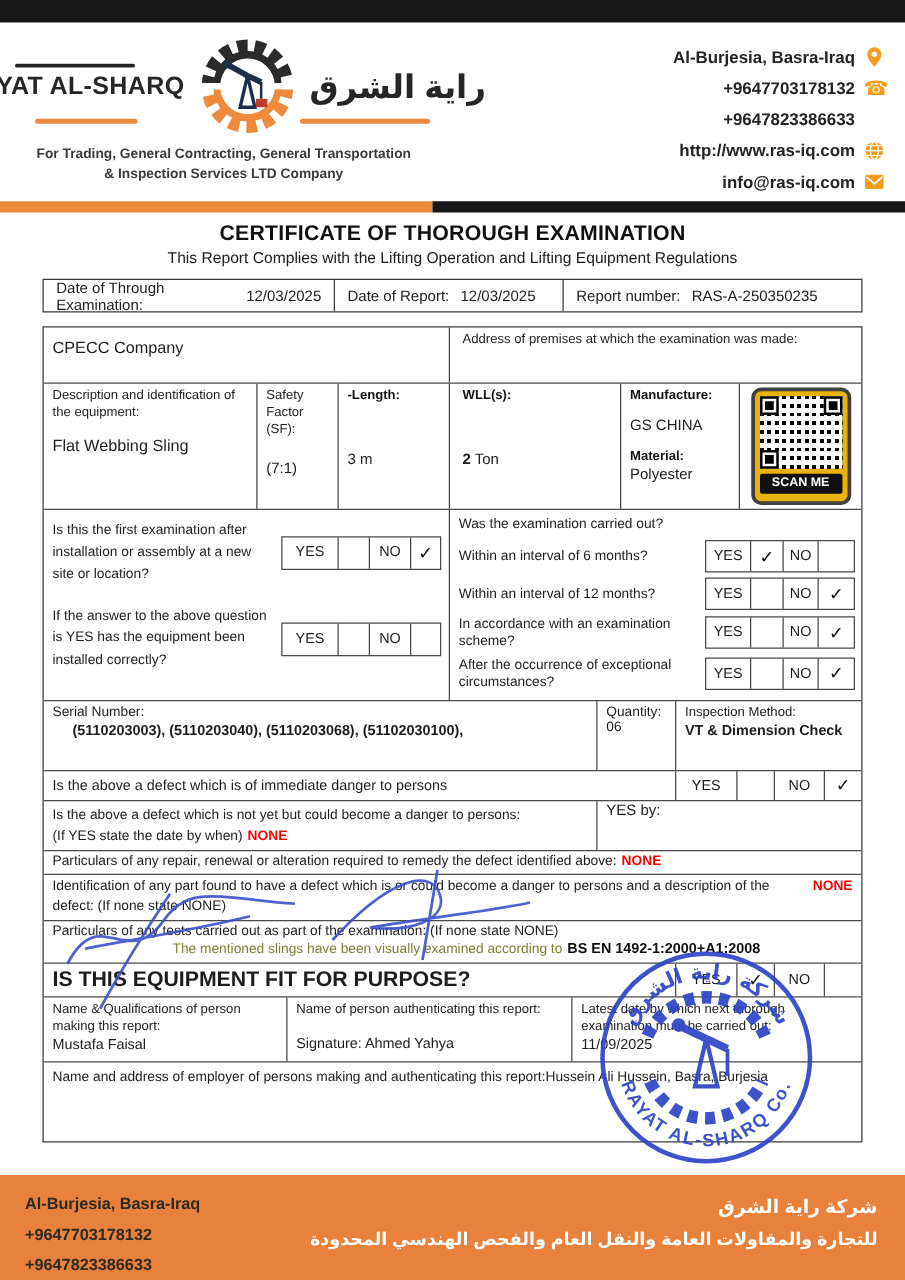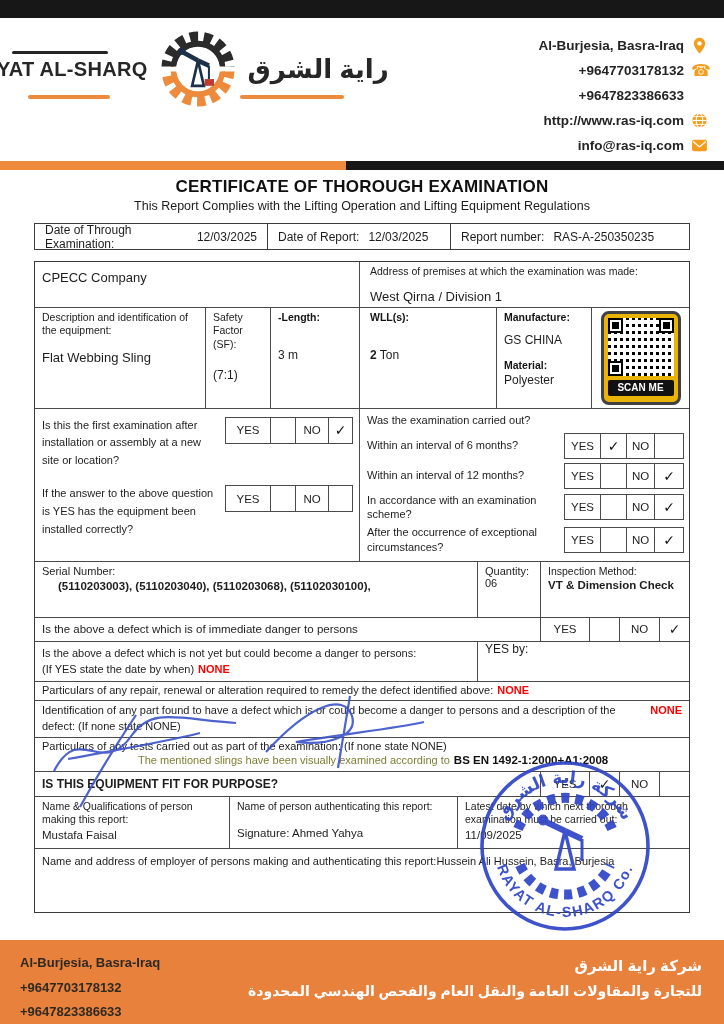--- a/index.html
+++ b/index.html
@@ -60,38 +60,38 @@
   .rowA .cR{flex:1;padding-left:10px}
 
   
   .rowB{min-height:93px}
   .rowB .c1{width:170px}
   .rowB .c2{width:65px}
   .rowB .c3{width:89px}
   .rowB .c4{width:137px;padding-left:10px}
   .rowB .c5{width:95px}
   .rowB .c6{flex:1;display:flex;align-items:center;justify-content:center;padding:3px}
-  .mt12{margin-top:12px}.mt24{margin-top:24px}
+  .mt12{margin-top:12px}.mt24{margin-top:36px}
   .v12{font-size:12px}
 
   .qr-box{width:80px;border:3px solid #404040;border-radius:8px;background:#eab308;padding:4px 4px 6px}
   .qr-grid{position:relative;width:66px;height:58px;background-image:
       repeating-linear-gradient(90deg,#000 0 3px,#fff 3px 6px),
       repeating-linear-gradient(0deg,#000 0 3px,#fff 3px 7px);
     background-blend-mode:lighten}
   .finder{position:absolute;width:15px;height:15px;border:2.5px solid #000;background:#fff}
   .finder::after{content:"";position:absolute;inset:2px;background:#000}
   .f1{left:0;top:0}.f2{right:0;top:0}.f3{left:0;bottom:0}
   .qr-caption{background:#111;color:#fff;font-size:10px;font-weight:bold;text-align:center;padding:2px 0 3px;border-radius:2px;margin-top:4px}
 
   
   .rowC{min-height:130px}
   .rowC .cL{width:324px;padding:8px 6px 6px 7px}
   .rowC .cR{flex:1;padding:4px 5px 3px 7px}
-  .qrow{display:flex;}
+  .qrow{display:flex;align-items:center}
   .qtext{flex:1;font-size:11px;line-height:1.6;padding-right:4px}
   .chk{display:flex;border:1px solid #4a4a4a;height:27px;flex:none}
   .chk>div{border-left:1px solid #4a4a4a;display:flex;align-items:center;justify-content:center;font-size:11.5px}
   .chk>div:first-child{border-left:none}
   .chk .mk{font-size:14px;font-weight:bold;color:#111}
   .chkL>div:nth-child(1){width:44px}.chkL>div:nth-child(2){width:25px}
   .chkL>div:nth-child(3){width:33px}.chkL>div:nth-child(4){width:24px}
   .chkR{height:26px}
   .chkR>div:nth-child(1){width:35px}.chkR>div:nth-child(2){width:26px}
   .chkR>div:nth-child(3){width:28px}.chkR>div:nth-child(4){width:29px}
@@ -120,21 +120,21 @@
   .rowF .cL{flex:1;font-size:11px;line-height:1.5}
   .rowF .cR{width:212px;font-size:12px;padding-top:0}
   .red{color:#f00;font-weight:600;margin-left:4px}
   .rowG{min-height:19px;padding:2px 7px;font-size:11px}
   .rowH{min-height:31px;padding:2px 7px;font-size:11px;line-height:1.45}
   .rowI{min-height:34px;padding:2px 7px;font-size:11px}
   .testsLine2{margin:2px 0 0 96px}
   .olive{color:#7E7E33}
   .stdB{font-weight:bold;color:#101010;font-size:11.5px;margin-left:4px}
   .rowJ{min-height:25px}
-  .rowJ .ctext{flex:1;display:flex;align-items:center;font-size:12px;font-weight:bold}
+  .rowJ .ctext{flex:1;display:flex;align-items:center;font-size:17px;font-weight:bold}
 
   
   .rowK{min-height:52px}
   .rowK .c1{width:194px}
   .rowK .c2{width:228px}
   .rowK .c3{flex:1}
   .name11{font-size:11.5px;margin-top:2px}
   .sigLine{font-size:11.5px;margin-top:14px}
 
   
@@ -187,20 +187,24 @@
             <polygon points="43,70 57,70 50,40" stroke-width="3.2"></polygon>
             <line x1="50" y1="40" x2="32" y2="30" stroke-width="5.5"></line>
             <line x1="50" y1="40" x2="63" y2="46" stroke-width="5.5"></line>
             <line x1="63" y1="46" x2="63" y2="62" stroke-width="2.4"></line>
           </g>
           <rect x="58" y="62" width="11" height="8" fill="#c0392b"></rect>
           <circle cx="31" cy="29" r="4" fill="#1d3049"></circle>
         </svg>
         <span class="brand-ar">راية الشرق</span>
       </div>
+      <div class="tagline">
+        <div>For Trading, General Contracting, General Transportation</div>
+        <div>&amp; Inspection Services LTD Company</div>
+      </div>
     </div>
 
     <div class="contacts">
       <div class="contact-row">
         <span>Al-Burjesia, Basra-Iraq</span>
         <svg class="ci" viewBox="0 0 24 24">
           <path fill="#F49D1D" d="M12 1C7.6 1 4 4.6 4 9c0 6 8 14 8 14s8-8 8-14c0-4.4-3.6-8-8-8z"></path>
           <circle cx="12" cy="9" r="3.1" fill="#fff"></circle>
         </svg>
       </div>
@@ -256,21 +260,20 @@
   </div>
 
   <div class="tbl">
 
     <div class="r rowA">
       <div class="c cL">
         <div class="val13">CPECC Company</div>
       </div>
       <div class="c cR">
         <div class="lab">Address of premises at which the examination was made:</div>
-        <div class="val13" style="margin-top:10px">West Qirna / Division 1</div>
       </div>
     </div>
 
     <div class="r rowB">
       <div class="c c1">
         <div class="lab">Description and identification of the equipment:</div>
         <div class="val13 mt12">Flat Webbing Sling</div>
       </div>
       <div class="c c2">
         <div class="lab">Safety Factor (SF):</div>

